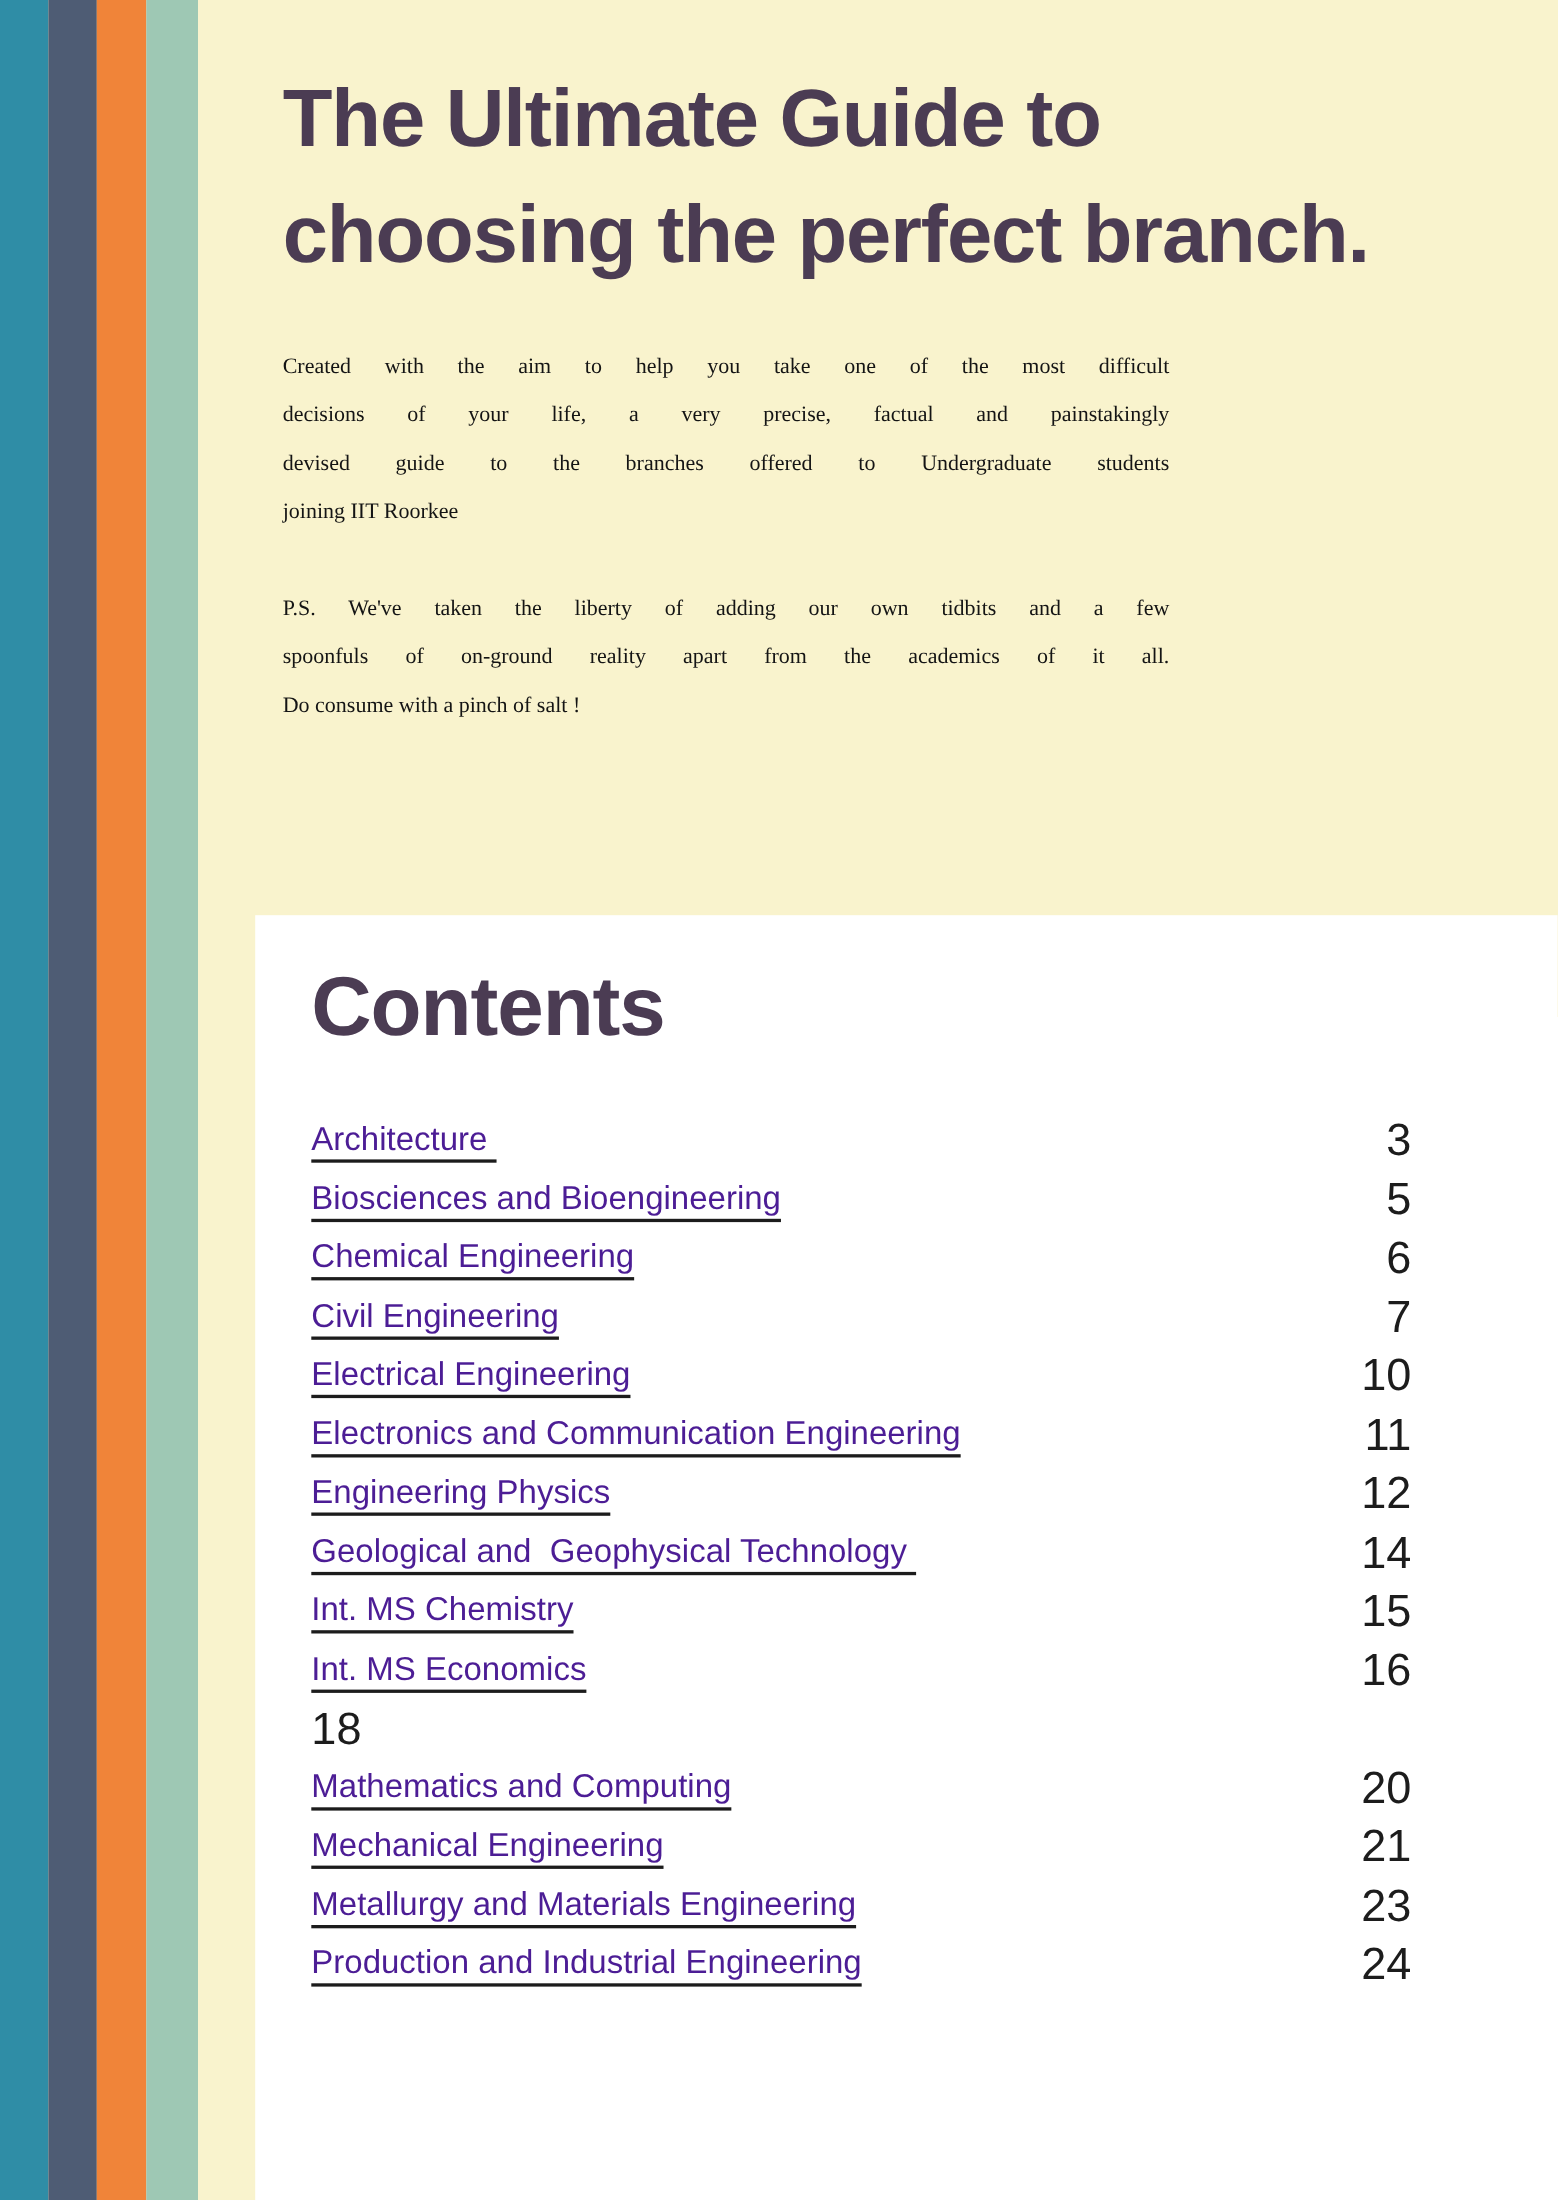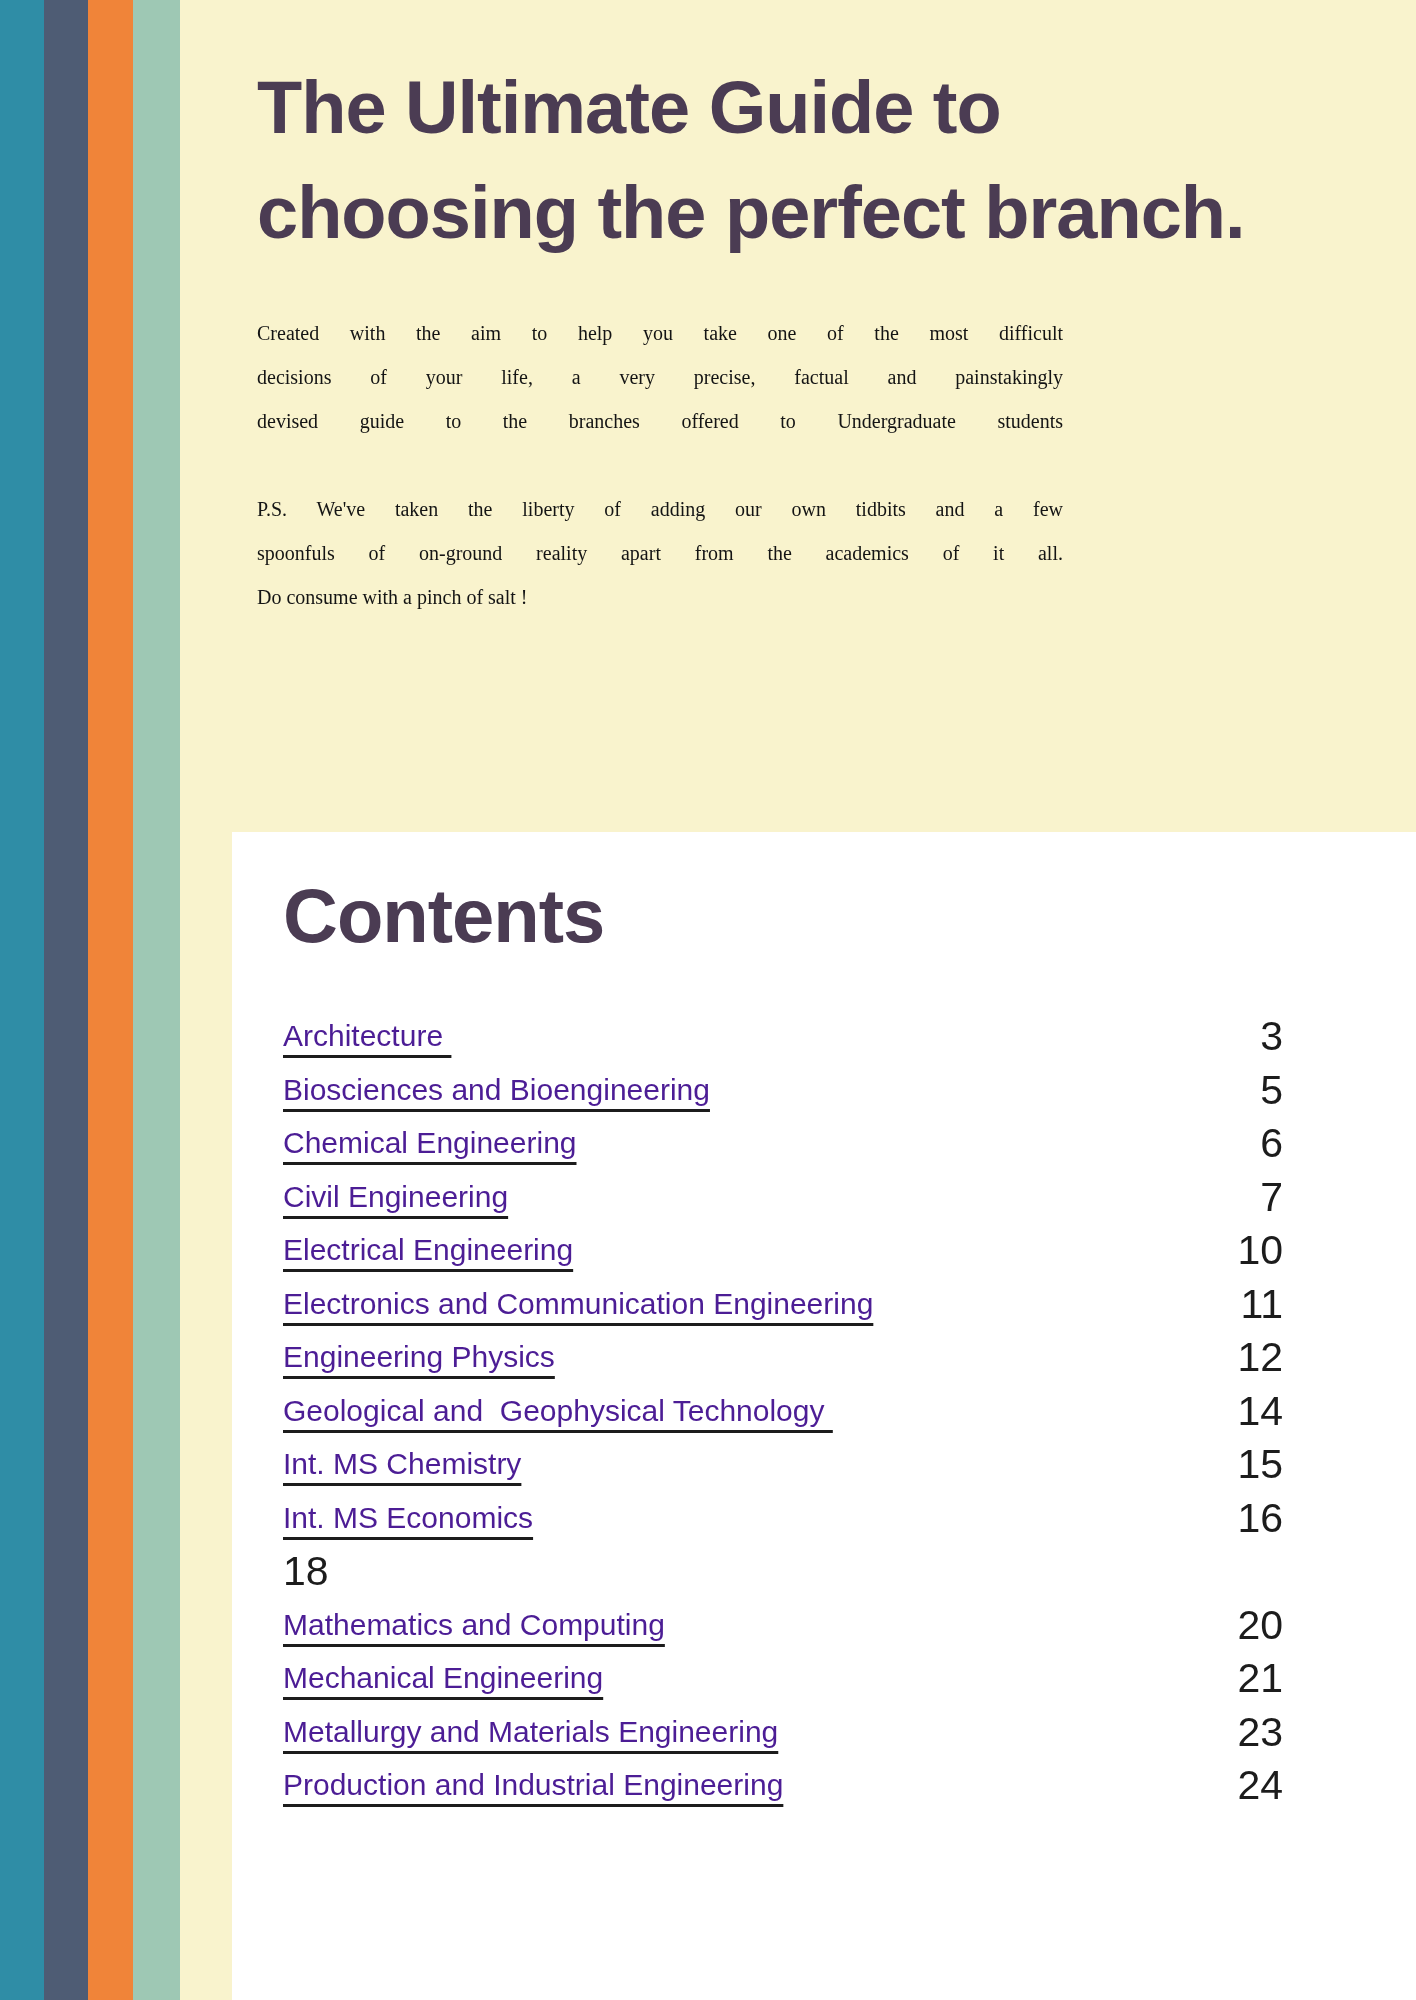--- a/index.html
+++ b/index.html
@@ -108,20 +108,21 @@
     <div class="stripe" style="background: rgb(158, 200, 180);"></div>
   </div>
 
 <header class="hero">
   <h1 style="color: rgb(75, 60, 83);"><span>The Ultimate Guide to</span><br><span>choosing the perfect branch.</span></h1>
   <div class="intro" id="paragraphs">
       <div class="para">
         <div class="p-line">Created with the aim to help you take one of the most difficult</div>
         <div class="p-line">decisions of your life, a very precise, factual and painstakingly</div>
         <div class="p-line">devised guide to the branches offered to Undergraduate students</div>
+        <div class="p-line last">joining IIT Roorkee</div>
       </div>
       <div class="para">
         <div class="p-line">P.S. We've taken the liberty of adding our own tidbits and a few</div>
         <div class="p-line">spoonfuls of on-ground reality apart from the academics of it all.</div>
         <div class="p-line last">Do consume with a pinch of salt !</div>
       </div>
     </div>
 </header>
 
 <section class="card" id="card" style="background: rgb(255, 255, 255); margin-top: 32px;">

